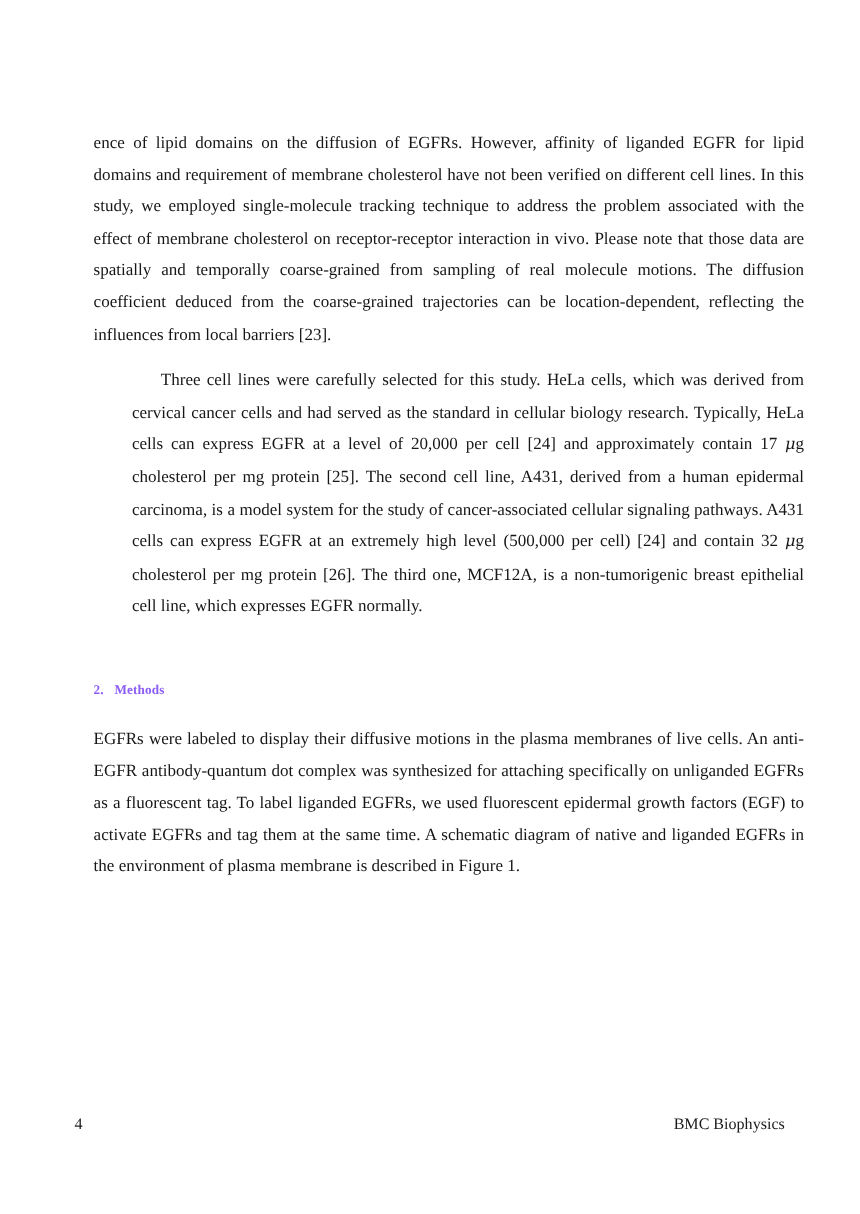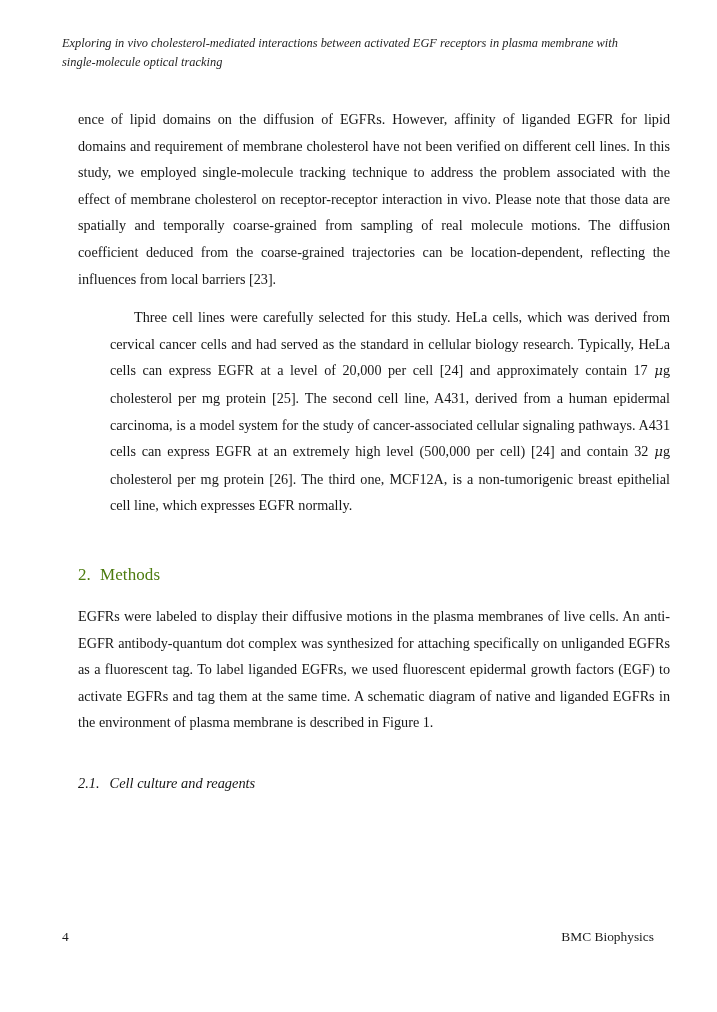--- a/index.html
+++ b/index.html
@@ -59,24 +59,24 @@
   }
 
   p.indent {
     text-indent: 24px;
     margin-left: 32px;
   }
 
   
   h2.section {
     margin: 0;
-    font-size: 17px;
-    font-weight: normal;
+    font-size: 11px;
+    font-weight: bold;
     line-height: 22px;
-    color: #4d7c0f;
+    color: #8b5cf6;
     letter-spacing: 0.1px;
   }
   h2.section .num {
     margin-right: 9px;
   }
 
   h3.subsection {
     margin: 0;
     font-size: 14.4px;
     font-weight: normal;
@@ -116,44 +116,39 @@
     color: #1a1a1a;
   }
   .footer .page-no { text-align: left; }
   .footer .journal { text-align: left; }
 </style>
 </head>
 <body>
 
 <div class="page">
 
-  <div class="running-head">
-    <span>Exploring in vivo cholesterol-mediated interactions between activated EGF receptors in plasma</span>
-    <span>membrane with single-molecule optical tracking</span>
-  </div>
 
   <div class="column">
 
     <p class="body">ence of lipid domains on the diffusion of EGFRs. However, affinity of liganded EGFR for lipid domains and requirement of membrane cholesterol have not been verified on different cell lines. In this study, we employed single-molecule tracking technique to address the problem associated with the effect of membrane cholesterol on receptor-receptor interaction in vivo. Please note that those data are spatially and temporally coarse-grained from sampling of real molecule motions. The diffusion coefficient deduced from the coarse-grained trajectories can be location-dependent, reflecting the influences from local barriers [23].</p>
 
     <div class="sp-para"></div>
 
     <p class="body indent"><span>Three cell lines were carefully selected for this study. HeLa cells, which was derived from cervical cancer cells and had served as the standard in cellular biology research. Typically, HeLa cells can express EGFR at a level of 20,000 per cell [24] and approximately contain 17 </span><span class="mu">μ</span><span>g cholesterol per mg protein [25]. The second cell line, A431, derived from a human epidermal carcinoma, is a model system for the study of cancer-associated cellular signaling pathways. A431 cells can express EGFR at an extremely high level (500,000 per cell) [24] and contain 32 </span><span class="mu">μ</span><span>g cholesterol per mg protein [26]. The third one, MCF12A, is a non-tumorigenic breast epithelial cell line, which expresses EGFR normally.</span></p>
 
     <div class="sp-before-section"></div>
 
     <h2 class="section"><span class="num">2.</span><span>Methods</span></h2>
 
     <div class="sp-after-section"></div>
 
     <p class="body">EGFRs were labeled to display their diffusive motions in the plasma membranes of live cells. An anti-EGFR antibody-quantum dot complex was synthesized for attaching specifically on unliganded EGFRs as a fluorescent tag. To label liganded EGFRs, we used fluorescent epidermal growth factors (EGF) to activate EGFRs and tag them at the same time. A schematic diagram of native and liganded EGFRs in the environment of plasma membrane is described in Figure 1.</p>
 
     <div class="sp-before-sub"></div>
 
-    <h3 class="subsection"><span class="num">2.1.</span><span>Cell culture and reagents</span></h3>
 
     <div class="sp-after-sub"></div>
 
 
   </div>
 
   <div class="footer">
     <span class="page-no">4</span>
     <span class="journal">BMC Biophysics</span>
   </div>

